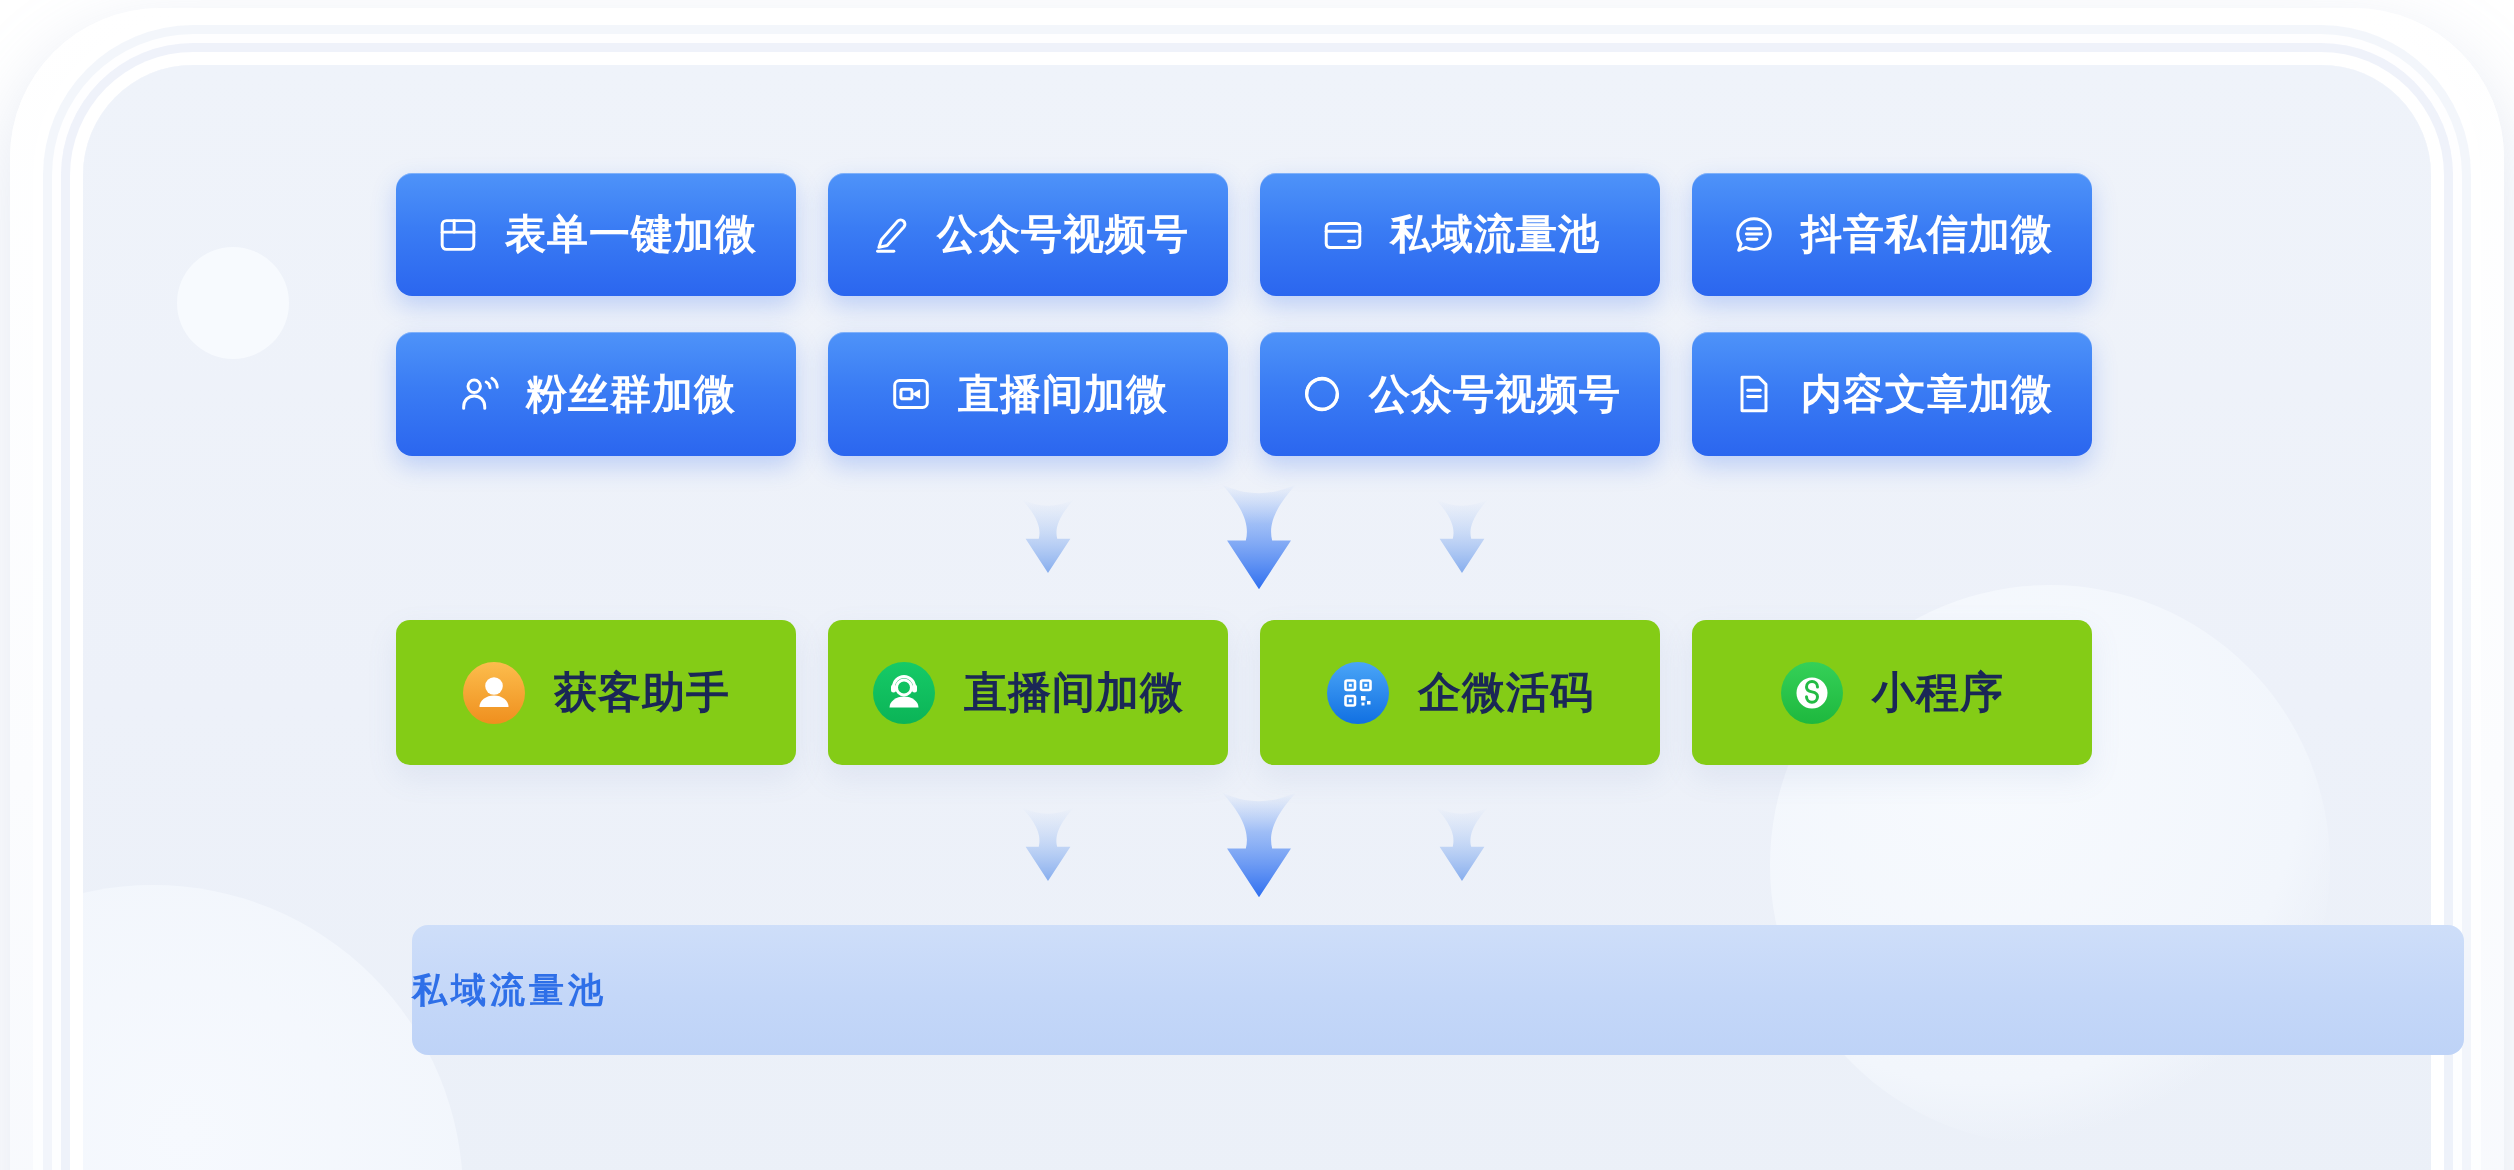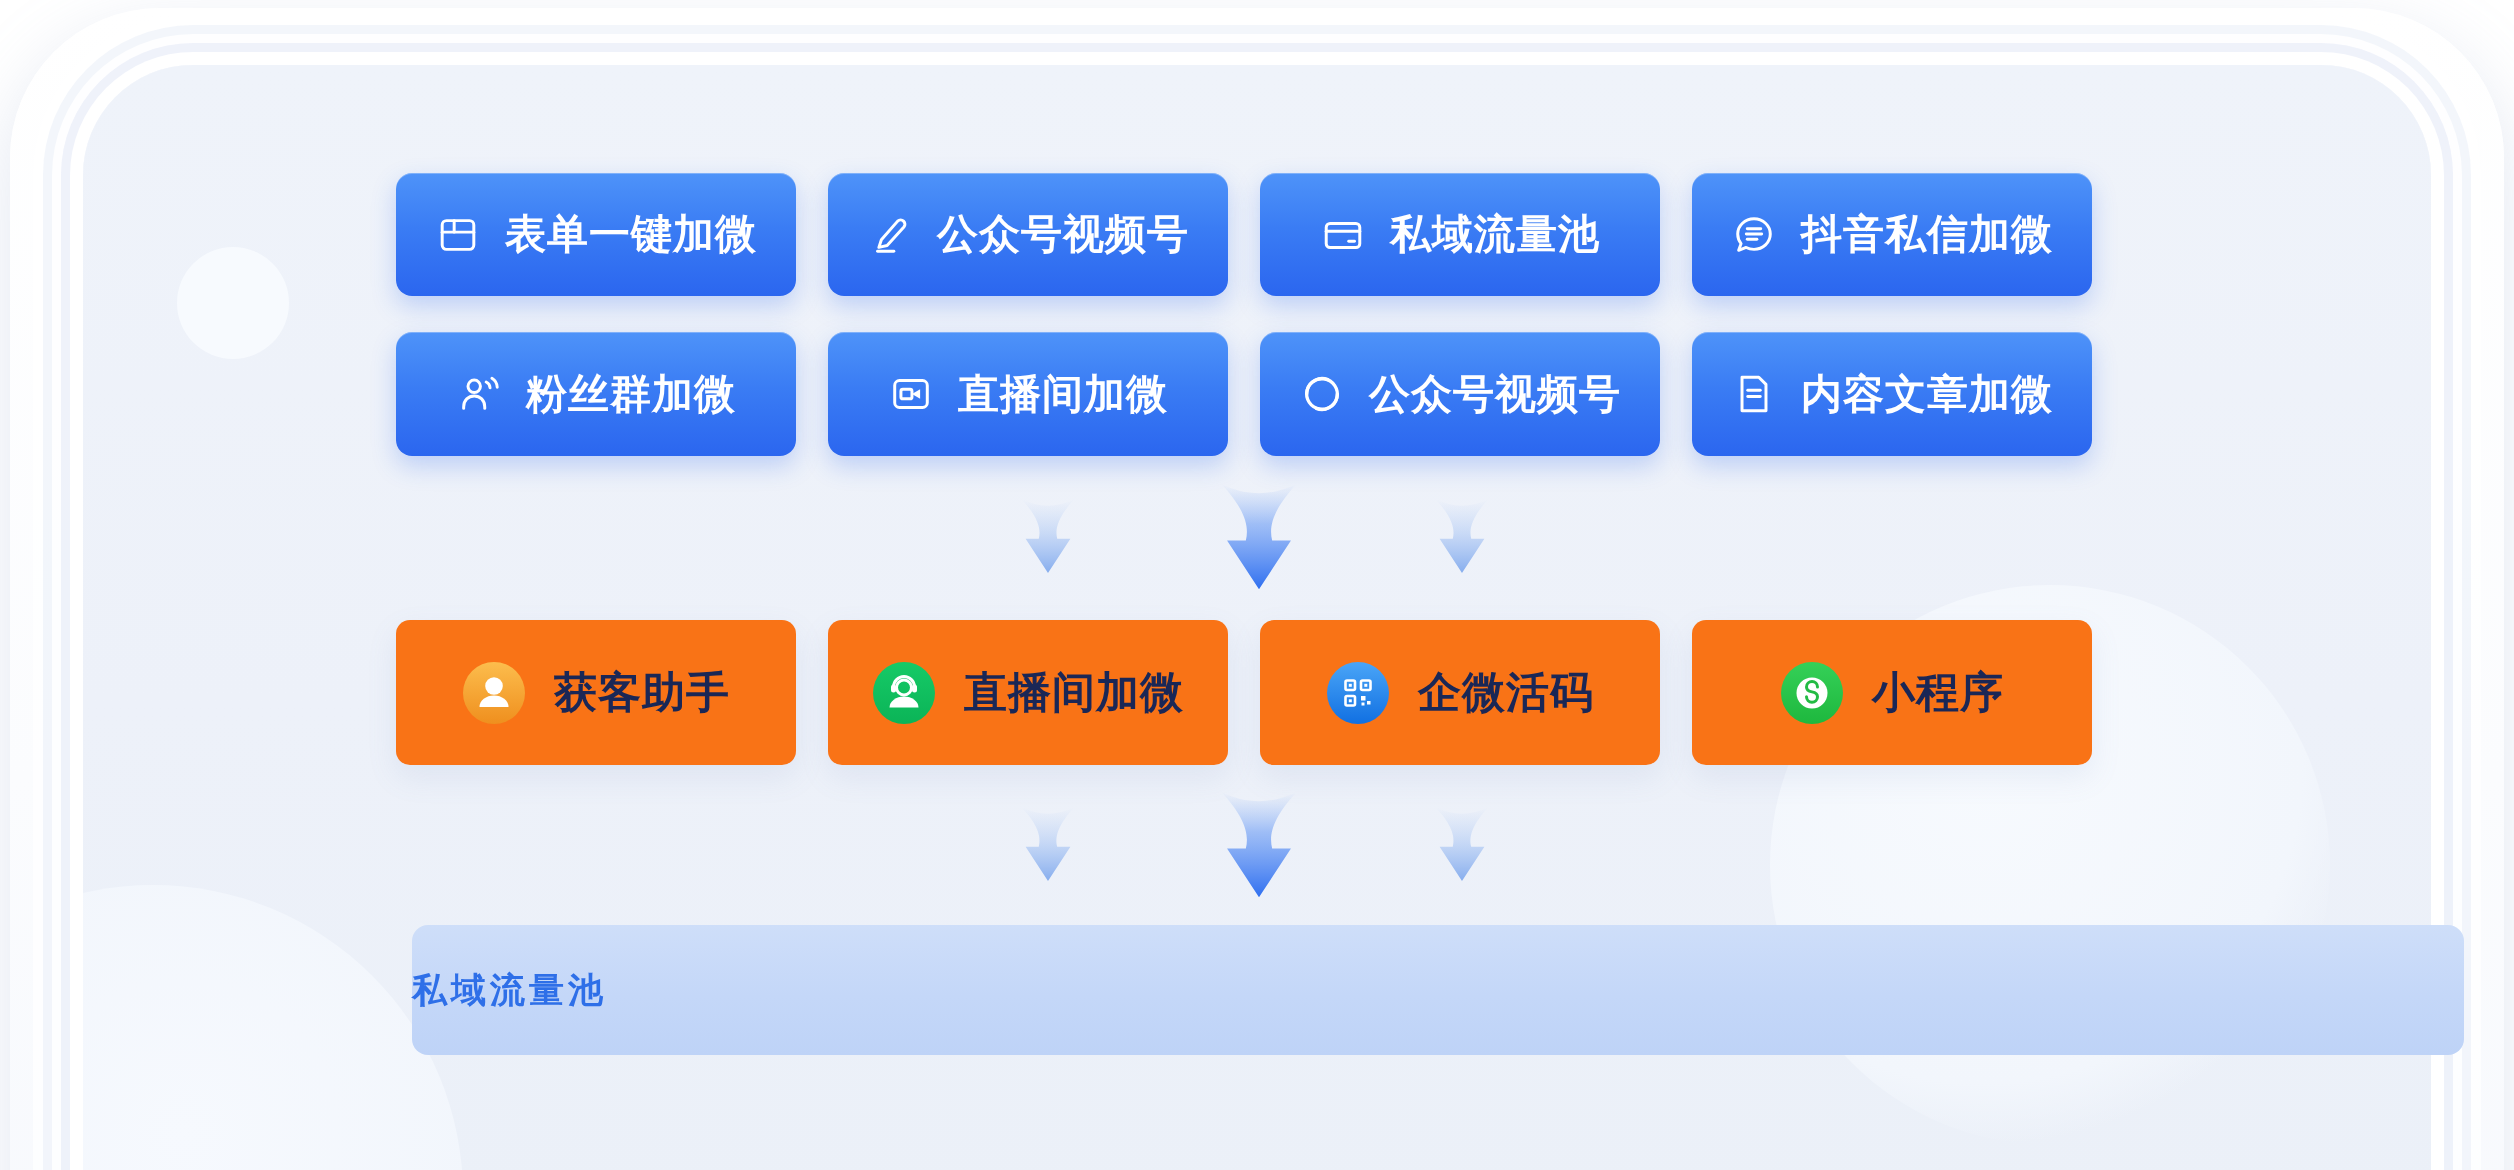--- a/index.html
+++ b/index.html
@@ -51,21 +51,21 @@
     background:linear-gradient(180deg,#4e93f9 0%, #3a7cf4 45%, #2b66ef 100%);
     display:flex; align-items:center; justify-content:center; gap:24px;
     color:#ffffff; font-size:41px; font-weight:700; letter-spacing:1px;
     box-shadow:0 10px 24px rgba(44,105,240,0.25), inset 0 1px 0 rgba(255,255,255,0.28);
     cursor:pointer; white-space:nowrap;
   }
   .src-btn .btn-icon { width:46px; height:46px; flex:0 0 auto; }
   .btn-icon svg { width:100%; height:100%; display:block; }
 
   .tool-card {
-    flex:1; border-radius:14px; background:#f97316;
+    flex:1; border-radius:14px; background:#84cc16;
     display:flex; align-items:center; justify-content:center; gap:28px;
     color:#1a2756; font-size:43px; font-weight:700; letter-spacing:1px;
     box-shadow:0 12px 30px rgba(116,140,188,0.12);
     cursor:pointer; white-space:nowrap;
   }
   .tool-card .card-icon { width:64px; height:64px; flex:0 0 auto; }
   .card-icon svg { width:100%; height:100%; display:block; }
 
   .pool-bar {
     position:absolute; left:412px; top:925px; width:2052px; height:130px;

